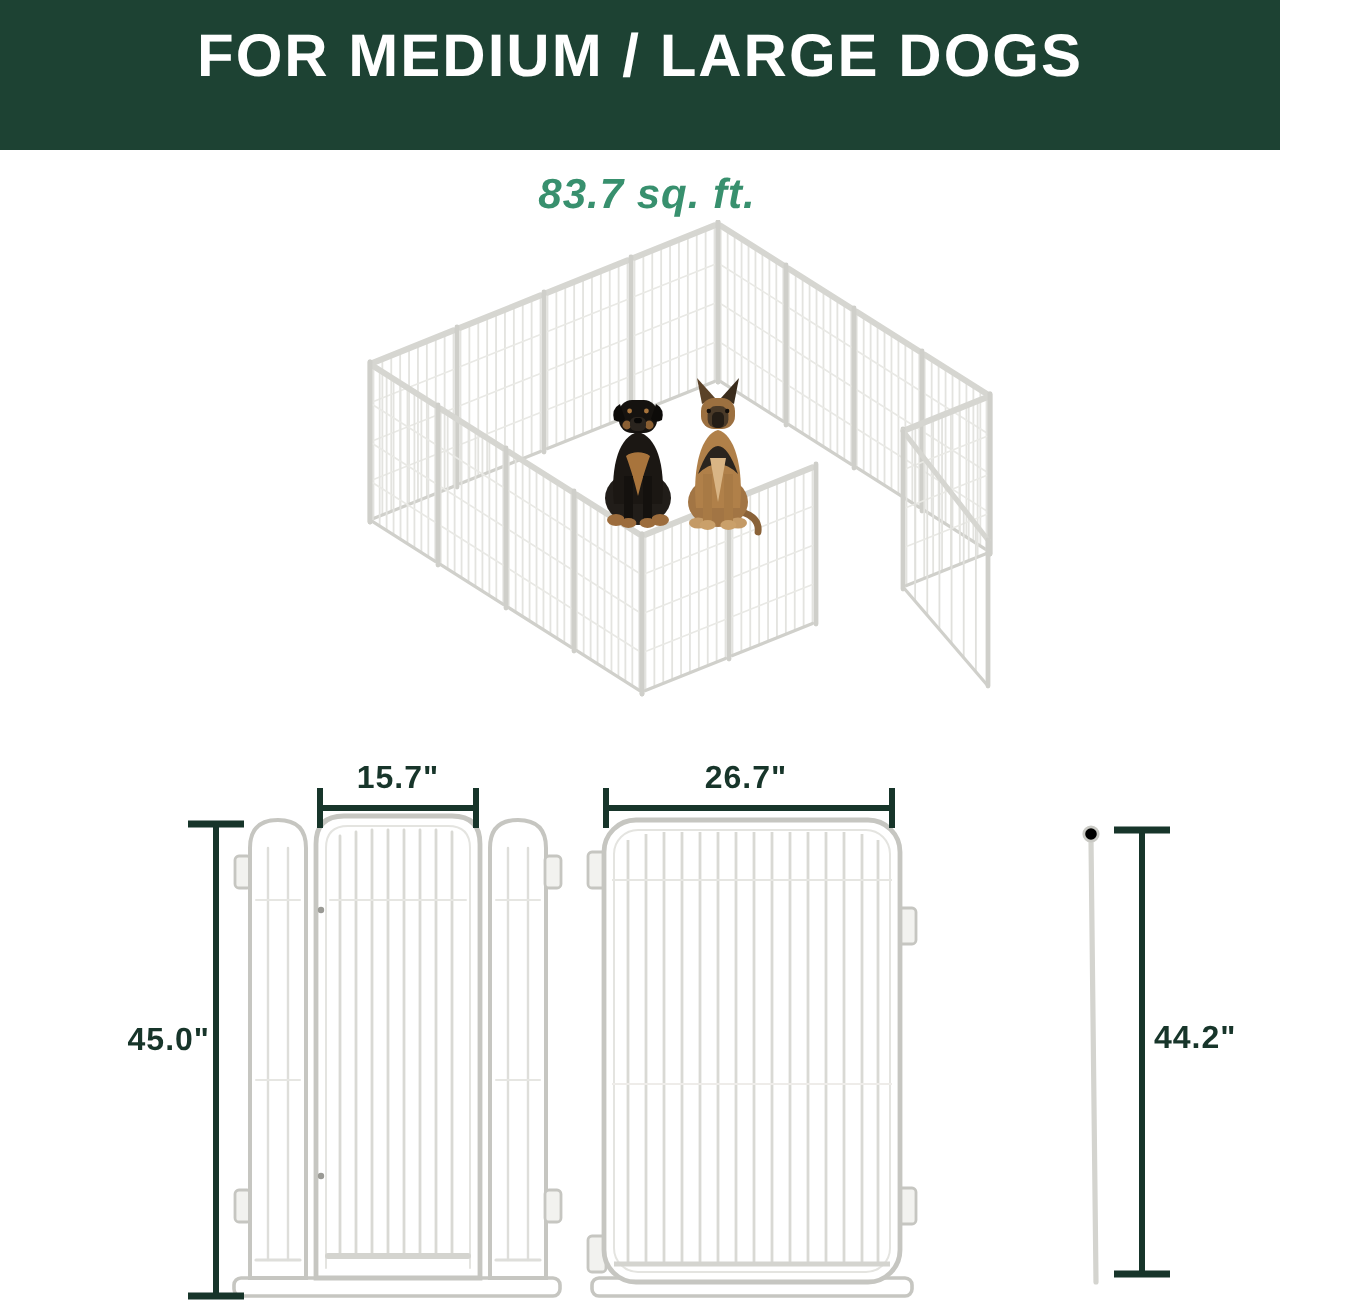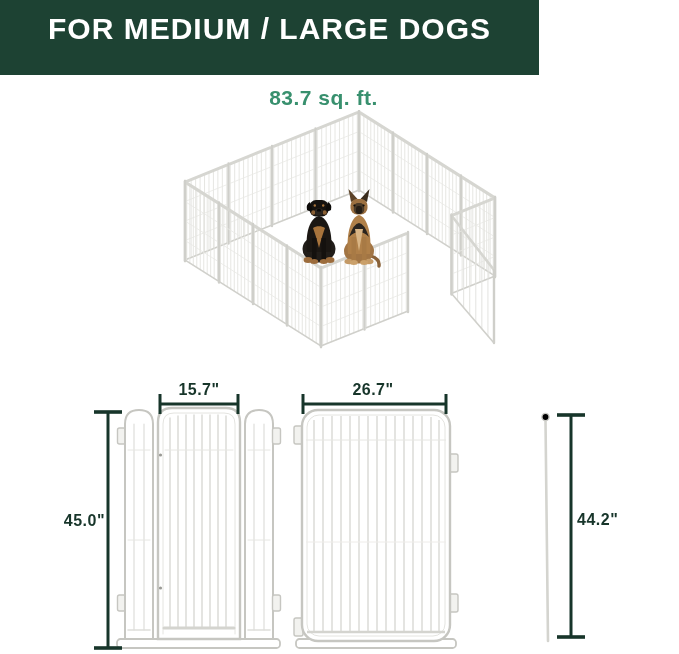--- a/index.html
+++ b/index.html
@@ -1,32 +1,32 @@
 <!DOCTYPE html>
 <html><head>
 <meta charset="utf-8">
 <style>
   html,body{margin:0;padding:0;}
   body{
     width:679px;height:654px;position:relative;background:#ffffff;
     font-family:"Liberation Sans", sans-serif;overflow:hidden;
   }
   .banner{
-    position:absolute;left:0;top:0;width:539px;height:75px;
+    position:absolute;left:0;top:0;width:640px;height:75px;
     background:#1d4233;color:#ffffff;text-align:center;
   }
   .banner-title{
     padding-top:12px;font-size:30px;font-weight:800;letter-spacing:1px;line-height:1.1;
   }
   .banner-sub{
     margin-top:3px;font-size:15px;font-weight:500;letter-spacing:0.5px;color:#f2f5f3;
   }
   .area-label{
     position:absolute;left:0;top:86px;width:647px;text-align:center;
-    font-size:21px;font-weight:700;color:#38906e;letter-spacing:0.5px;
+    font-size:21px;font-weight:700;color:#38906e;letter-spacing:0.5px;font-style:italic;
   }
   .pen-svg{position:absolute;left:163px;top:110px;}
   .diagram-svg{position:absolute;left:0;top:382px;}
   .dim-label{
     position:absolute;font-size:16px;font-weight:700;color:#17352a;
     letter-spacing:0.5px;white-space:nowrap;
   }
   .dim-w1{left:149px;top:381px;width:100px;text-align:center;}
   .dim-w2{left:323px;top:381px;width:100px;text-align:center;}
   .dim-h1{left:33px;top:512px;width:72px;text-align:right;}

